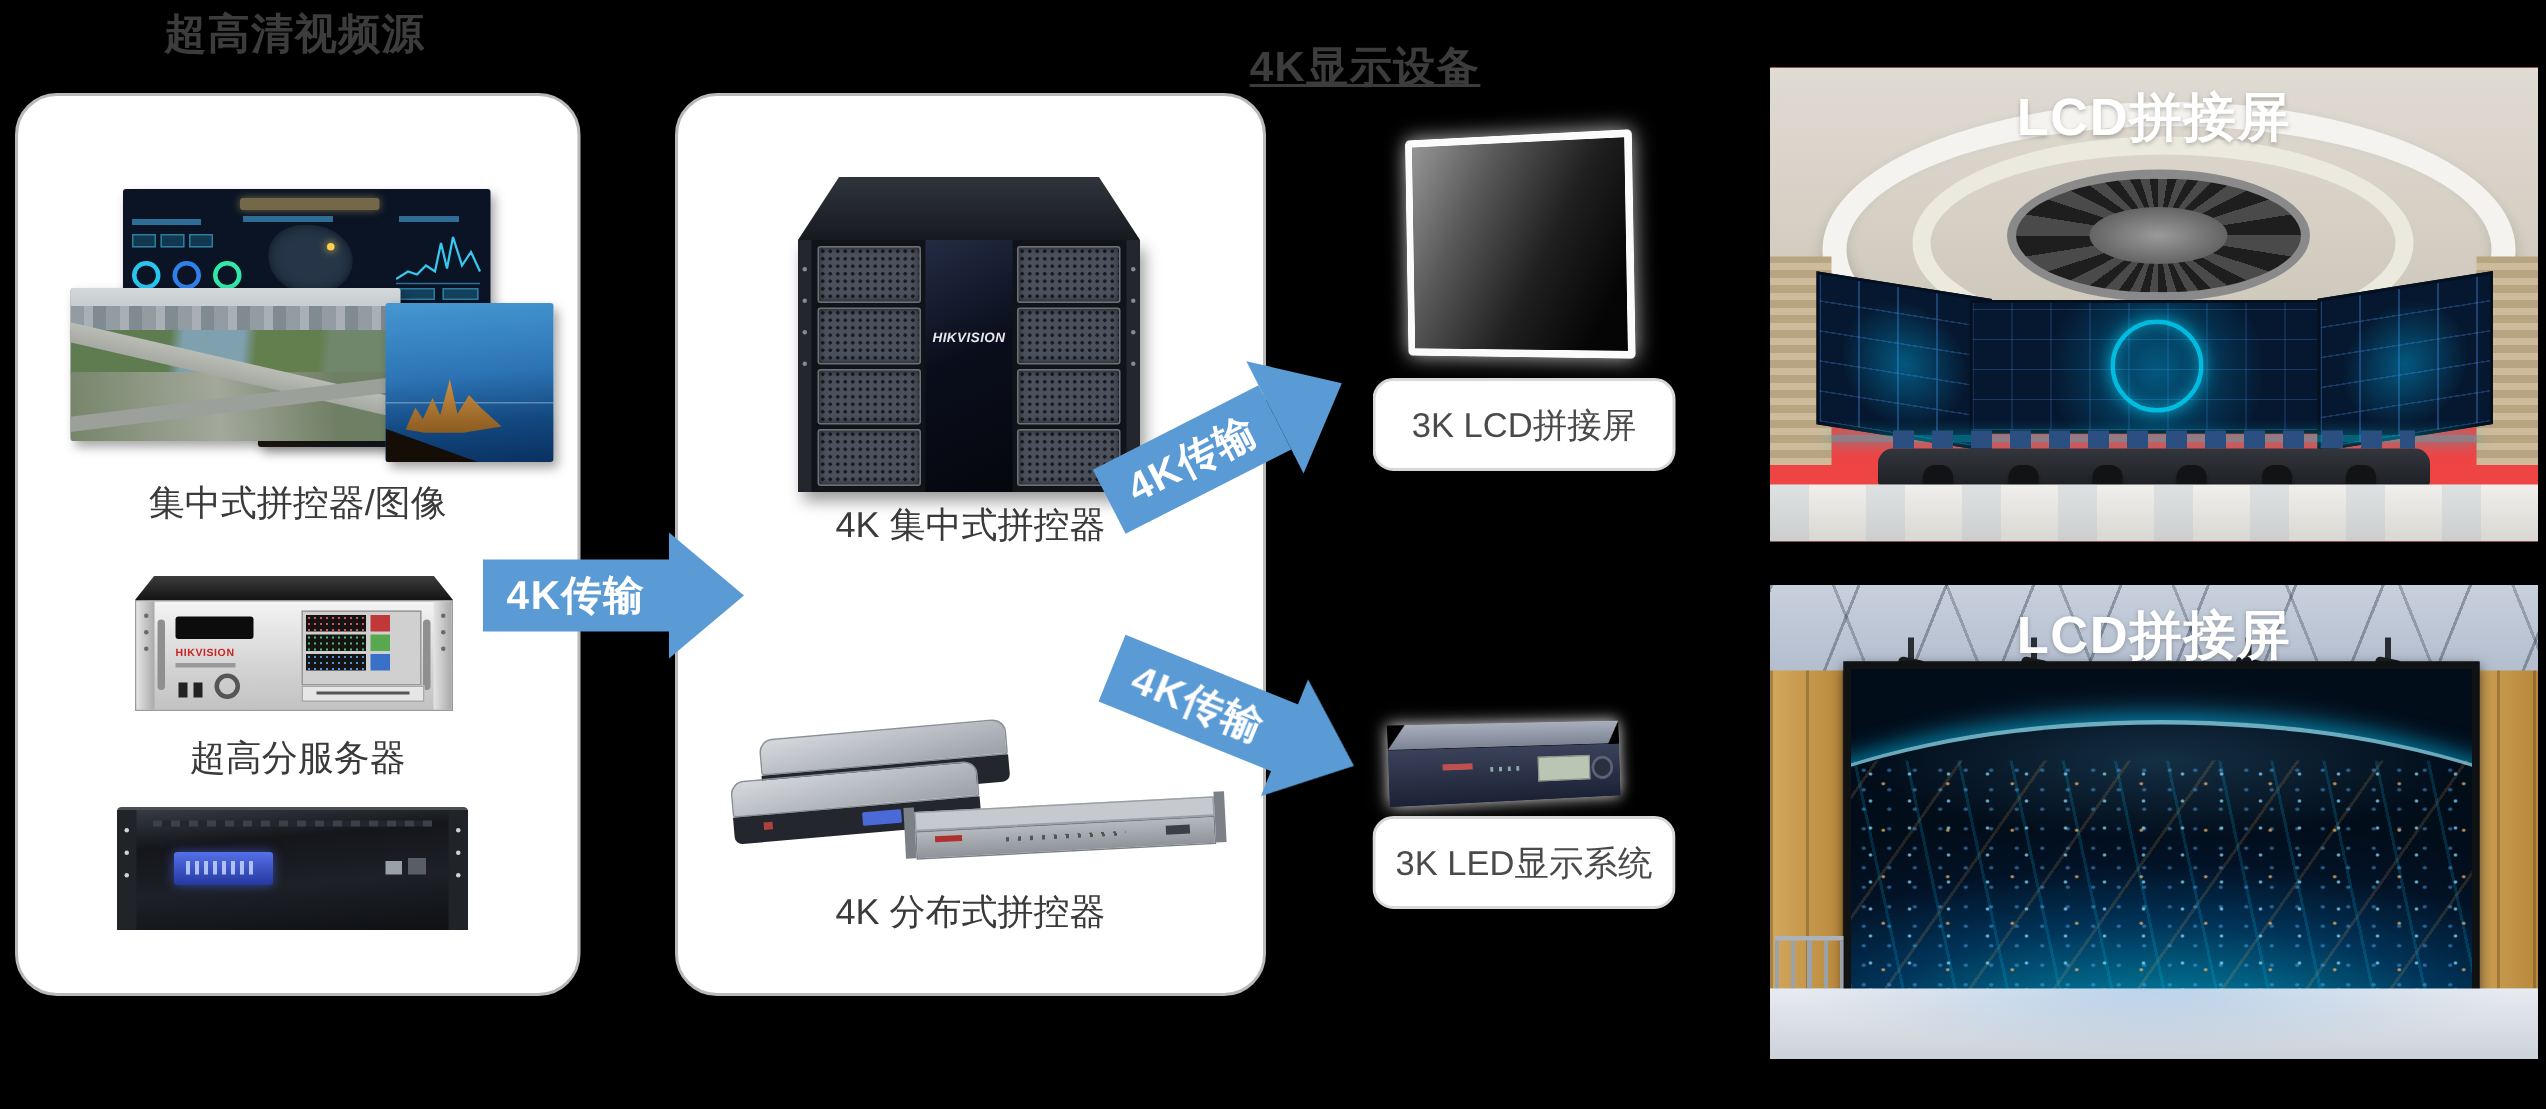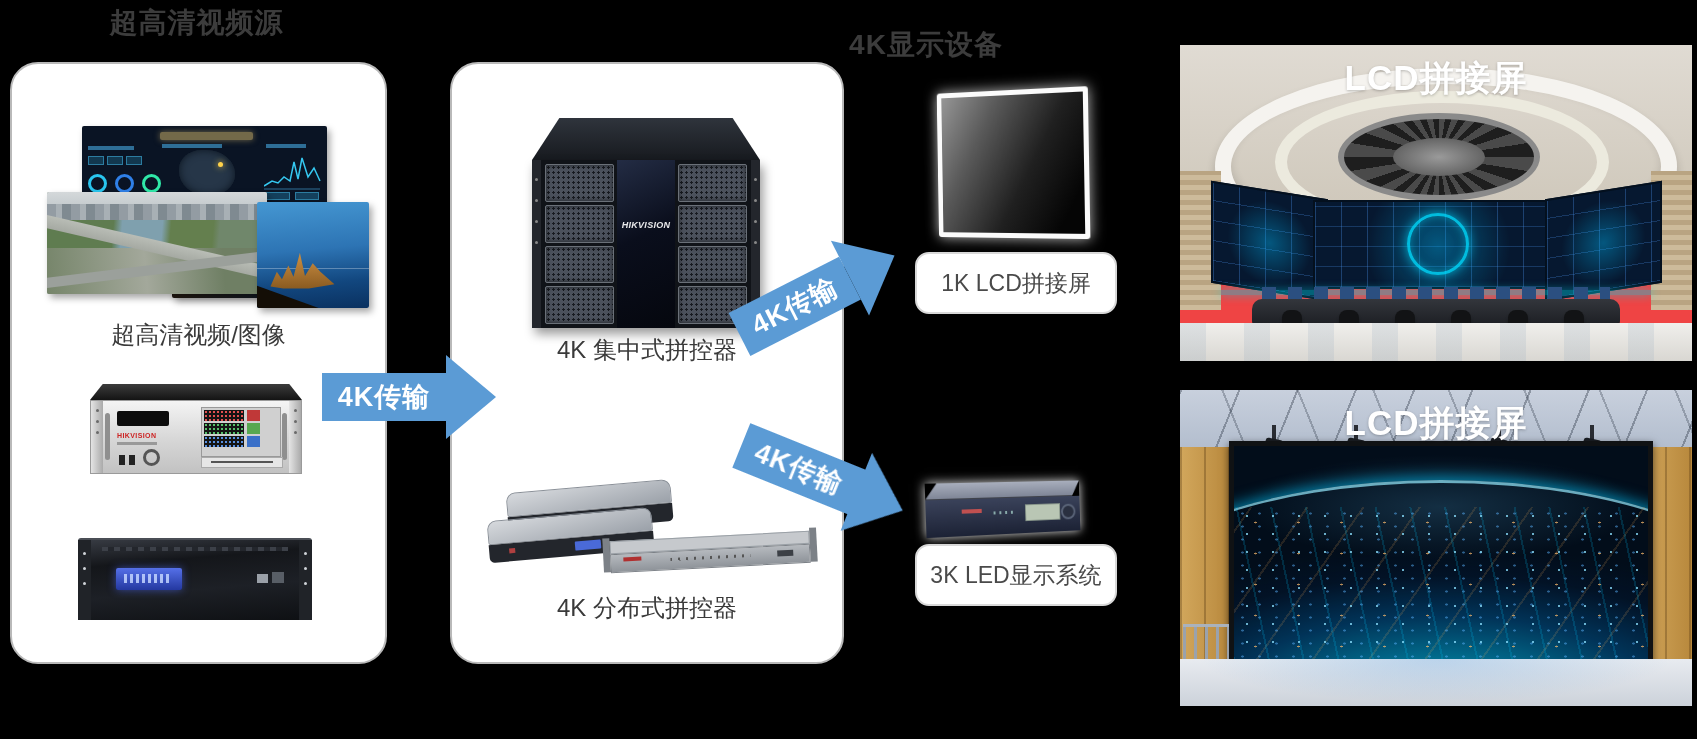--- a/index.html
+++ b/index.html
@@ -3,21 +3,21 @@
 <meta charset="utf-8">
 <style>
   html,body{margin:0;padding:0;background:#000;}
   #canvas{position:relative;width:1697px;height:739px;background:#000;overflow:hidden;
           font-family:"Liberation Sans","DejaVu Sans",sans-serif;}
 
   
   .col-title{position:absolute;color:#3c3c3c;font-weight:bold;font-size:28px;text-align:center;letter-spacing:1px;}
   #title-source{left:10px;top:4px;width:373px;}
   #title-control{left:450px;top:26px;width:390px;}
-  #title-display{left:776px;top:26px;width:300px;}
+  #title-display{left:760px;top:26px;width:300px;text-decoration:underline;}
 
   
   .card{position:absolute;background:#fff;border:2px solid #b9b9b9;border-radius:28px;z-index:1;}
   #card-source{left:10px;top:62px;width:373px;height:598px;}
   #card-control{left:450px;top:62px;width:390px;height:598px;}
   .device-label{position:absolute;left:0;width:100%;text-align:center;color:#3a3a3a;font-size:24px;}
 
   
   #collage{position:absolute;left:20px;top:50px;width:340px;height:262px;}
   .photo{position:absolute;box-shadow:3px 4px 7px rgba(0,0,0,.35);overflow:hidden;border-radius:2px;}
@@ -289,21 +289,21 @@
         <div class="c-field"></div>
         <div class="c-road1"></div>
         <div class="c-road2"></div>
       </div>
       <div class="photo" id="sculpture">
         <div class="s-horizon"></div>
         <div class="s-dark"></div>
         <div class="s-art"></div>
       </div>
     </div>
-    <div class="device-label" style="top:255px;">超高清视频/图像</div>
+    <div class="device-label" style="top:255px;">集中式拼控器/图像</div>
 
     <div id="srv-silver">
       <div class="cap"></div>
       <div class="sbody">
         <div class="ear l">
             <i></i>
             <i></i>
             <i></i>
           </div>
         <div class="ear r">
@@ -331,20 +331,21 @@
             </div>
         </div>
         <div class="s-striplabel">
             <i></i>
           </div>
         <div class="s-btn2"></div>
         <div class="s-btn3"></div>
         <div class="s-knob"></div>
       </div>
     </div>
+    <div class="device-label" style="top:425px;">超高分服务器</div>
 
     <div id="srv-black">
       <div class="bear l">
           <i></i>
           <i></i>
           <i></i>
         </div>
       <div class="bear r">
           <i></i>
           <i></i>
@@ -431,21 +432,21 @@
     <div class="arrow-body">4K传输</div>
     <div class="arrow-head"></div>
   </div>
   <div class="arrow" id="arrow-3">
     <div class="arrow-body">4K传输</div>
     <div class="arrow-head"></div>
   </div>
 
   <div id="monitor"></div>
   <div class="label-box" id="box-lcd">
-    <span>1K LCD拼接屏</span>
+    <span>3K LCD拼接屏</span>
   </div>
   <div id="led-device">
     <div class="ld-top"></div>
     <div class="ld-front">
       <div class="ld-brand"></div>
       <div class="ld-dots"></div>
       <div class="ld-lcd"></div>
       <div class="ld-knob"></div>
     </div>
   </div>

